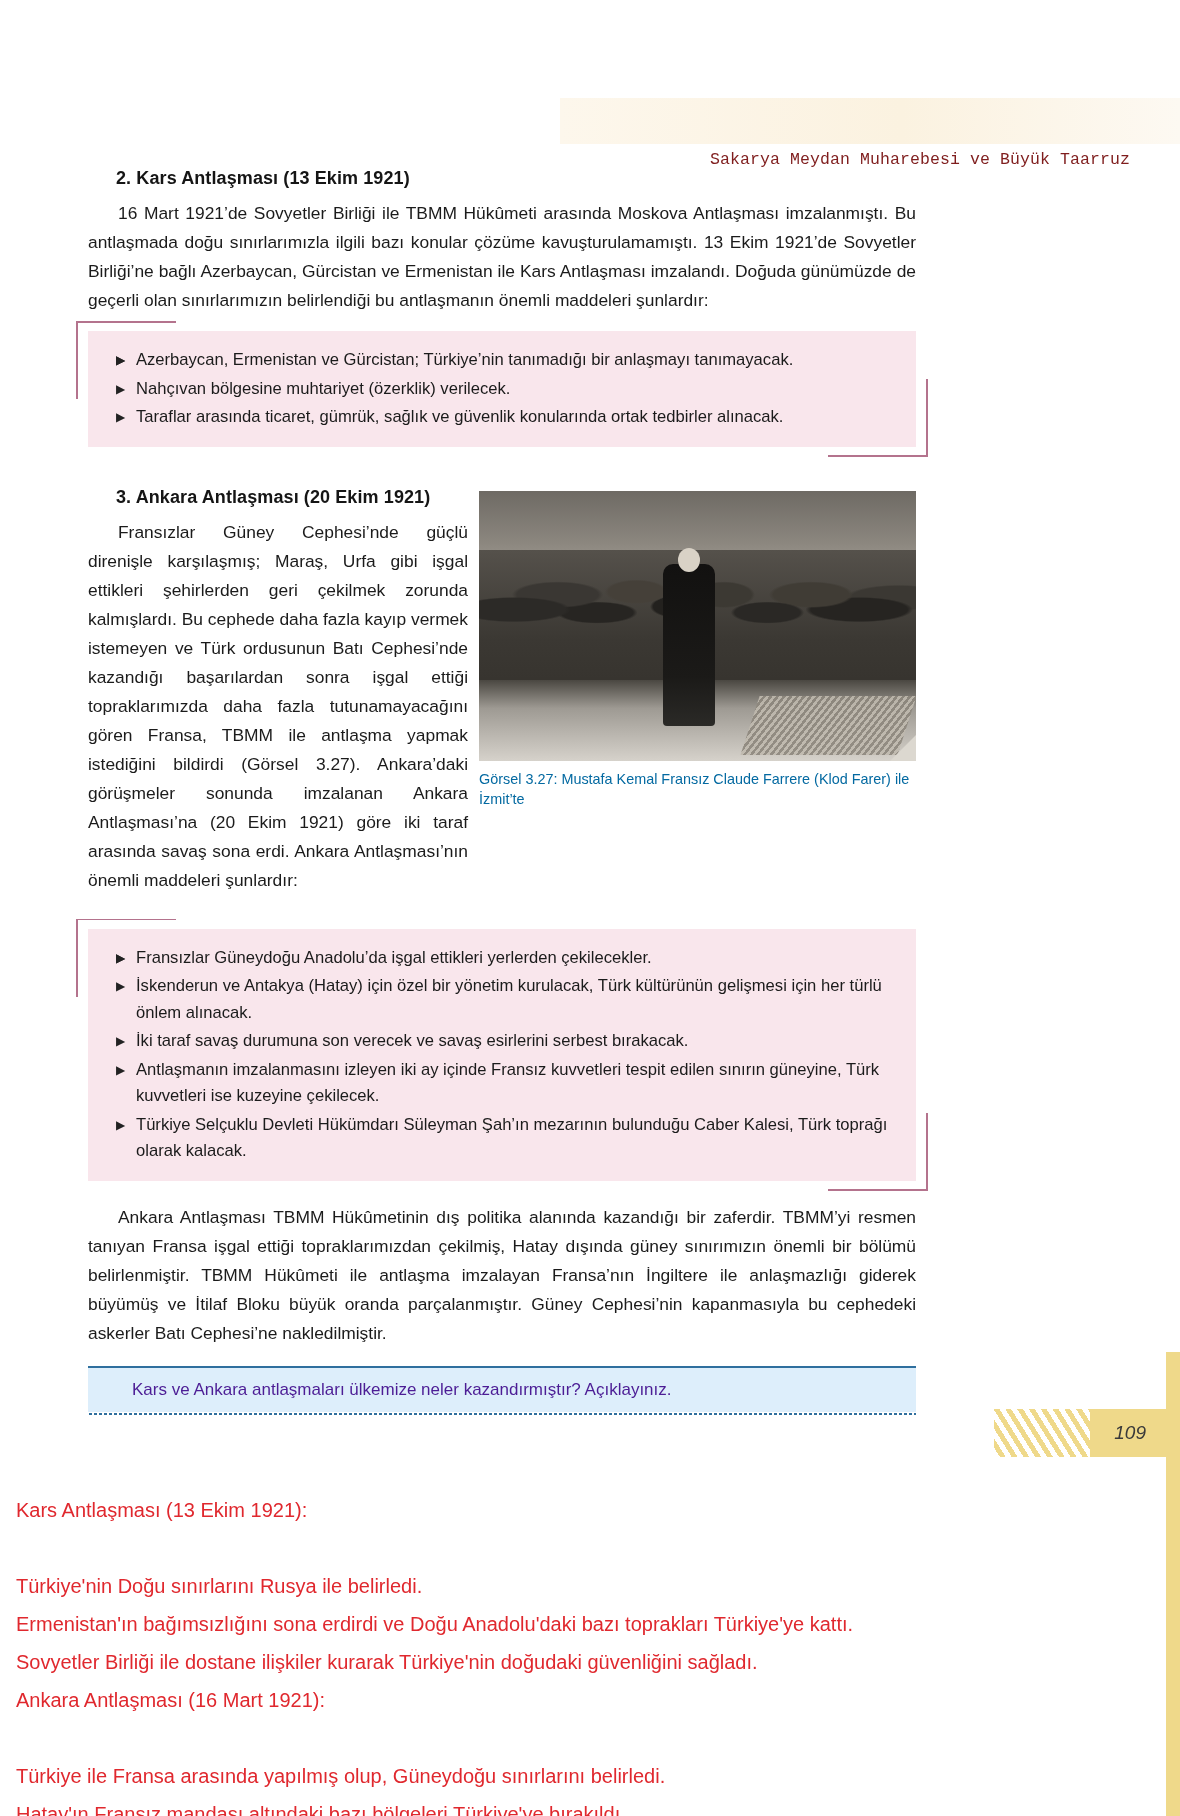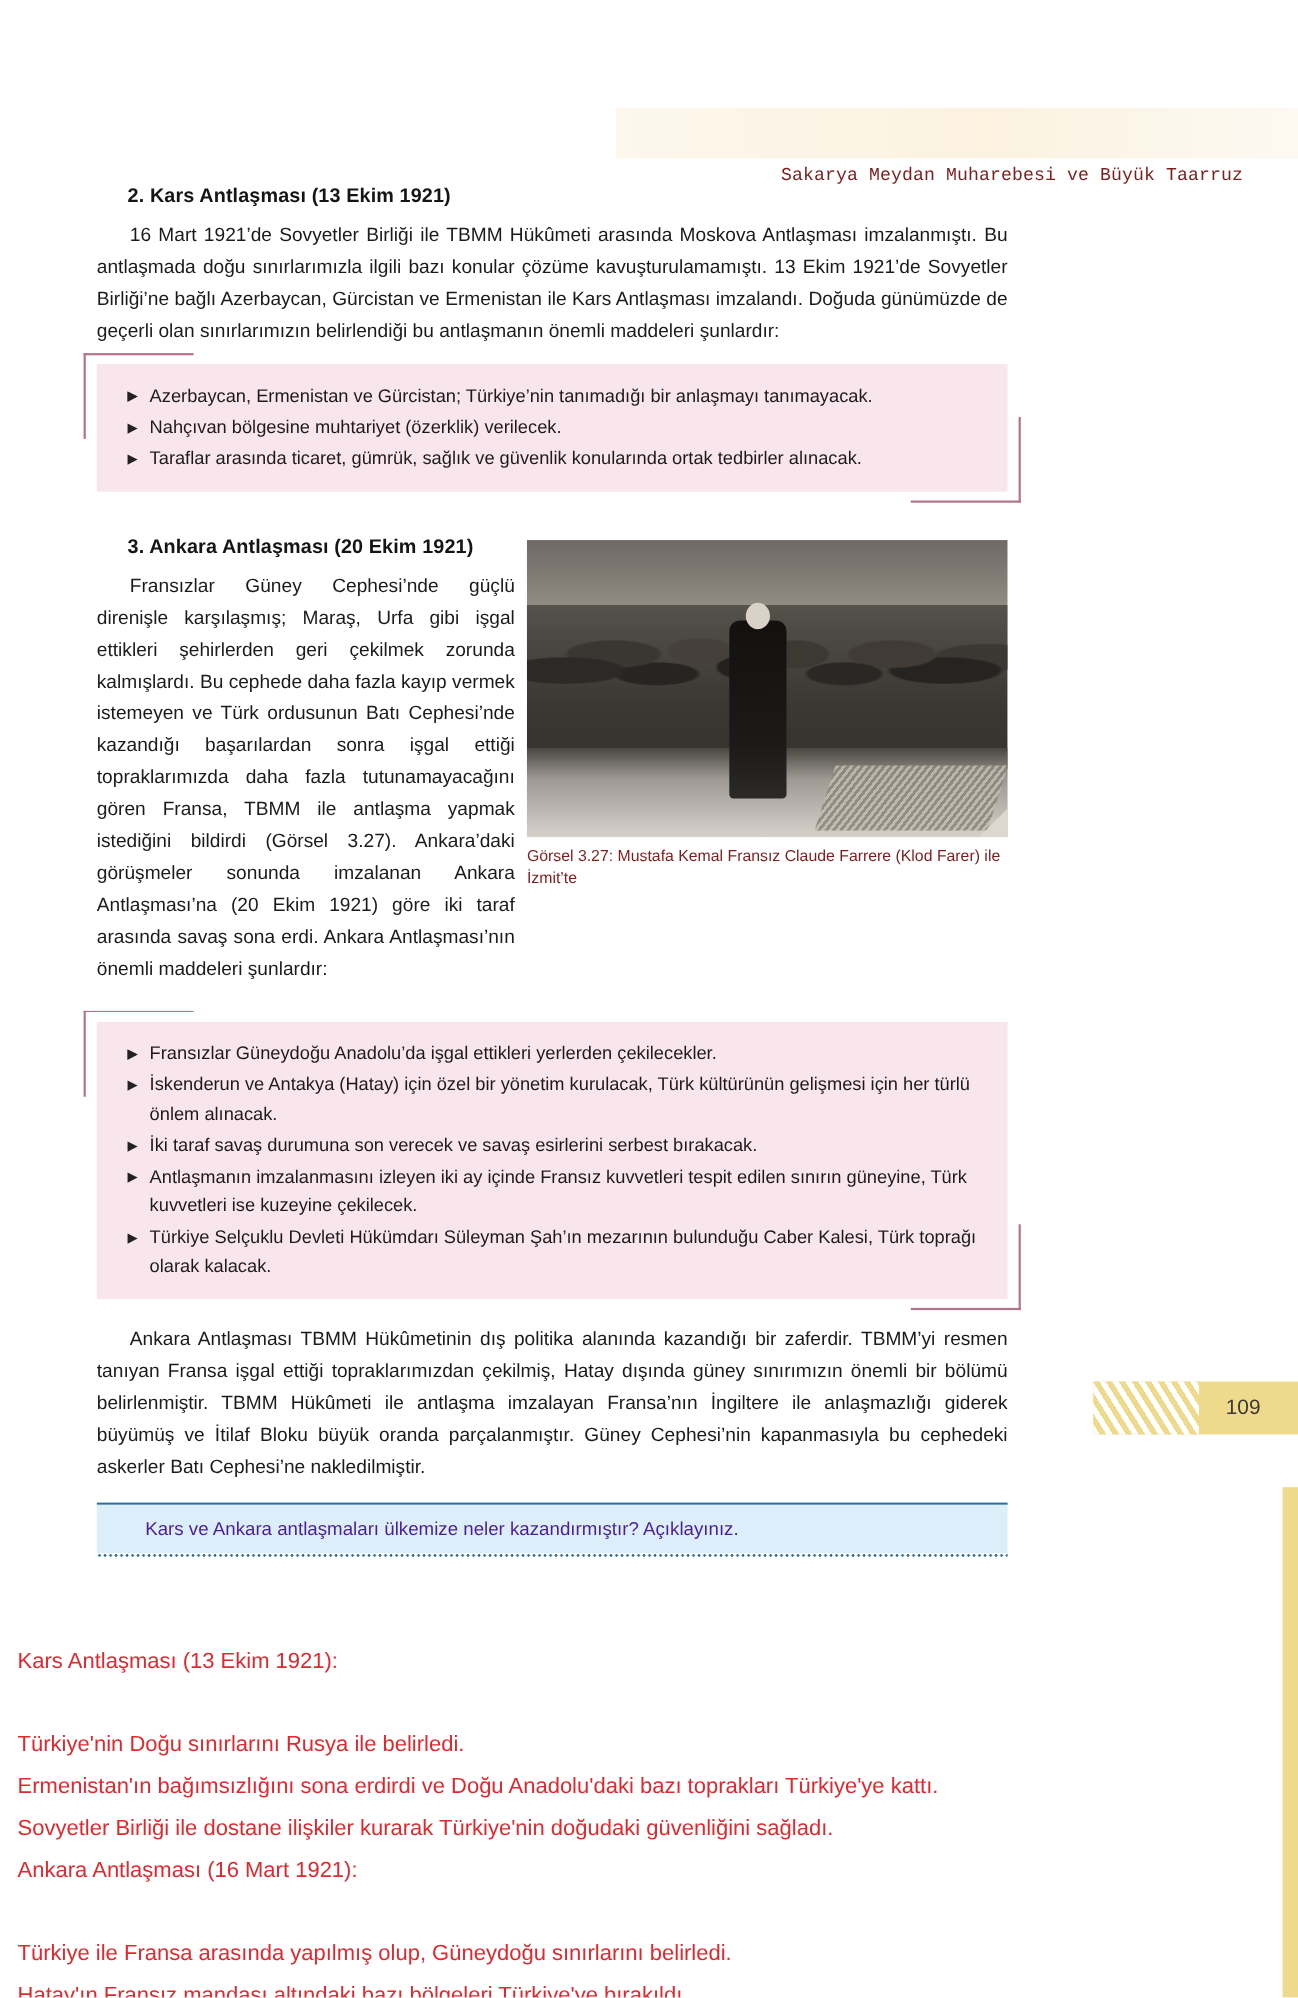--- a/index.html
+++ b/index.html
@@ -205,21 +205,21 @@
   .photo .fold {
     position: absolute; right: 0; bottom: 0;
     width: 0; height: 0;
     border-left: 26px solid transparent;
     border-bottom: 26px solid #dcd8d0;
   }
   .caption {
     margin-top: 8px;
     font-size: 14.4px;
     line-height: 20px;
-    color: #7f1d1d;
+    color: #0369a1;
     font-family: "Liberation Sans", sans-serif;
   }
 
   
   .left-col {
     width: 380px;
     float: left;
   }
 
   
@@ -253,31 +253,32 @@
     font-size: 20px;
     line-height: 38px;
     font-family: "Liberation Sans", sans-serif;
   }
   .answers .blank { height: 38px; }
 
   
   .page-tab {
     position: absolute;
     right: 0;
-    top: 1256px;
+    top: 1409px;
     width: 186px;
     height: 48px;
     background: #efd98a;
     display: flex;
     align-items: center;
     justify-content: flex-end;
     padding-right: 34px;
     box-sizing: border-box;
     color: #3a3a3a;
     font-size: 19px;
+    font-style: italic;
   }
   .page-tab .hatch {
     position: absolute;
     left: 0; top: 0; bottom: 0;
     width: 96px;
     background: repeating-linear-gradient(58deg, #ffffff 0 5px, #efd98a 5px 10px);
   }
   .page-num { position: relative; z-index: 2; }
 
   

